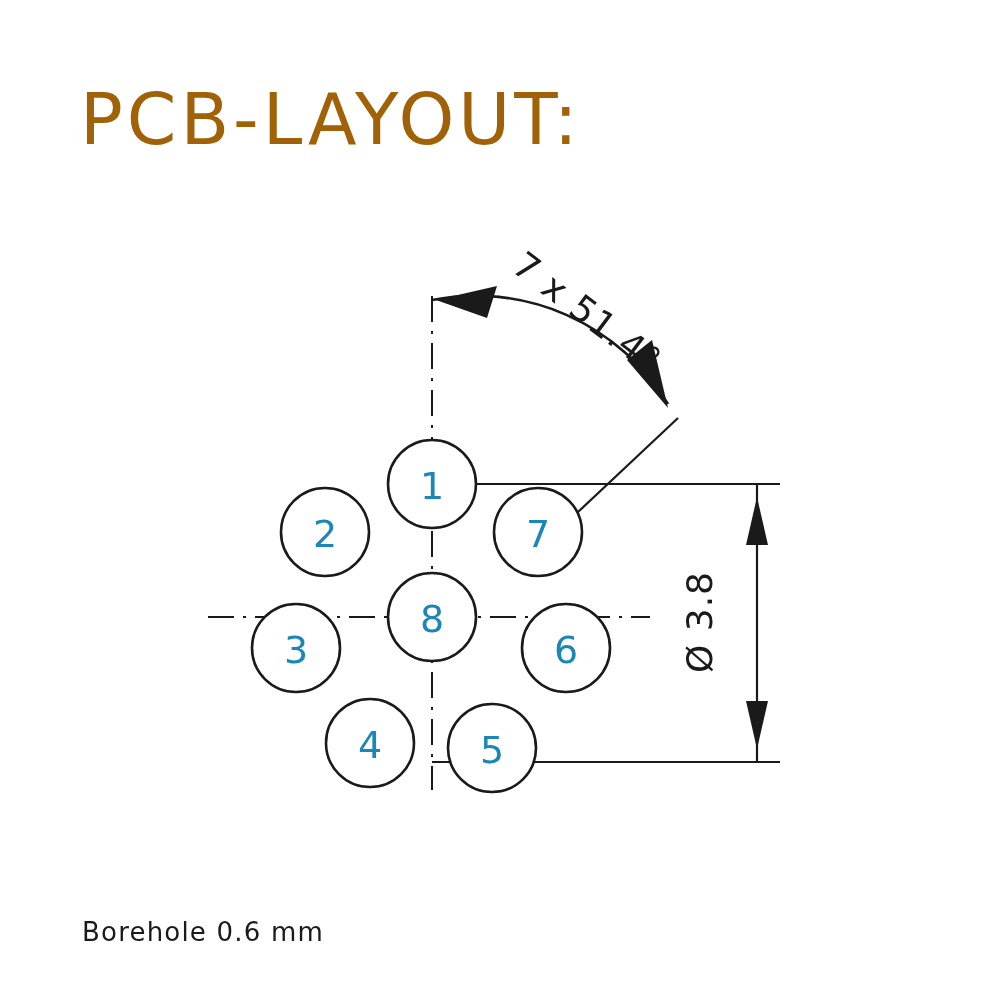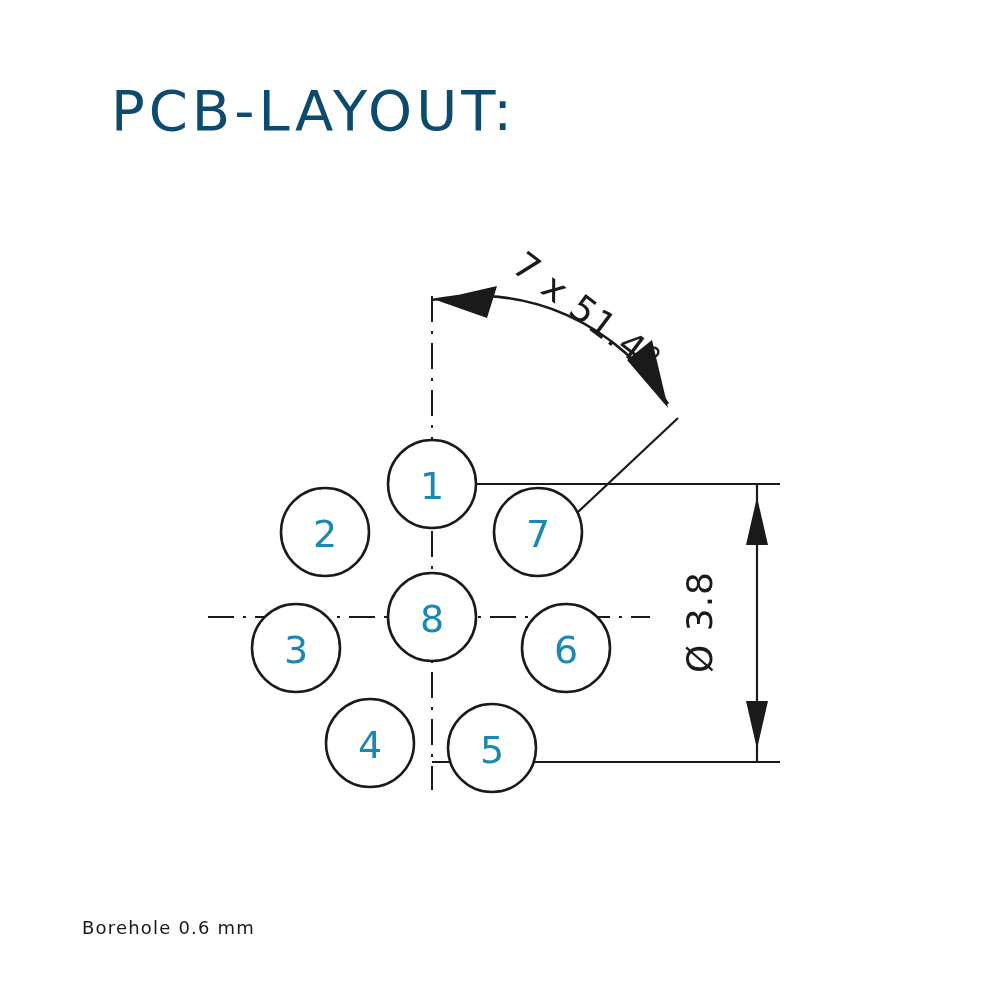--- a/index.html
+++ b/index.html
@@ -17,33 +17,32 @@
   #stage {
     position: absolute;
     left: 0; top: 0;
     width: 1000px;
     height: 1000px;
   }
   .title {
     position: absolute;
     left: 80px;
     top: 78px;
-    font-size: 56px;
+    font-size: 71px;
     letter-spacing: 4px;
-    color: #0c4a6e;
+    color: #a16207;
     font-family: "DejaVu Sans", "Liberation Sans", sans-serif;
     font-weight: 400;
     white-space: nowrap;
-    margin-left: 31px;
   }
   .footnote {
     position: absolute;
     left: 82px;
     top: 917px;
-    font-size: 18px;
+    font-size: 26px;
     letter-spacing: 1.2px;
     color: #1a1a1a;
     white-space: nowrap;
   }
   svg.drawing {
     position: absolute;
     left: 0;
     top: 0;
     width: 1000px;
     height: 1000px;

